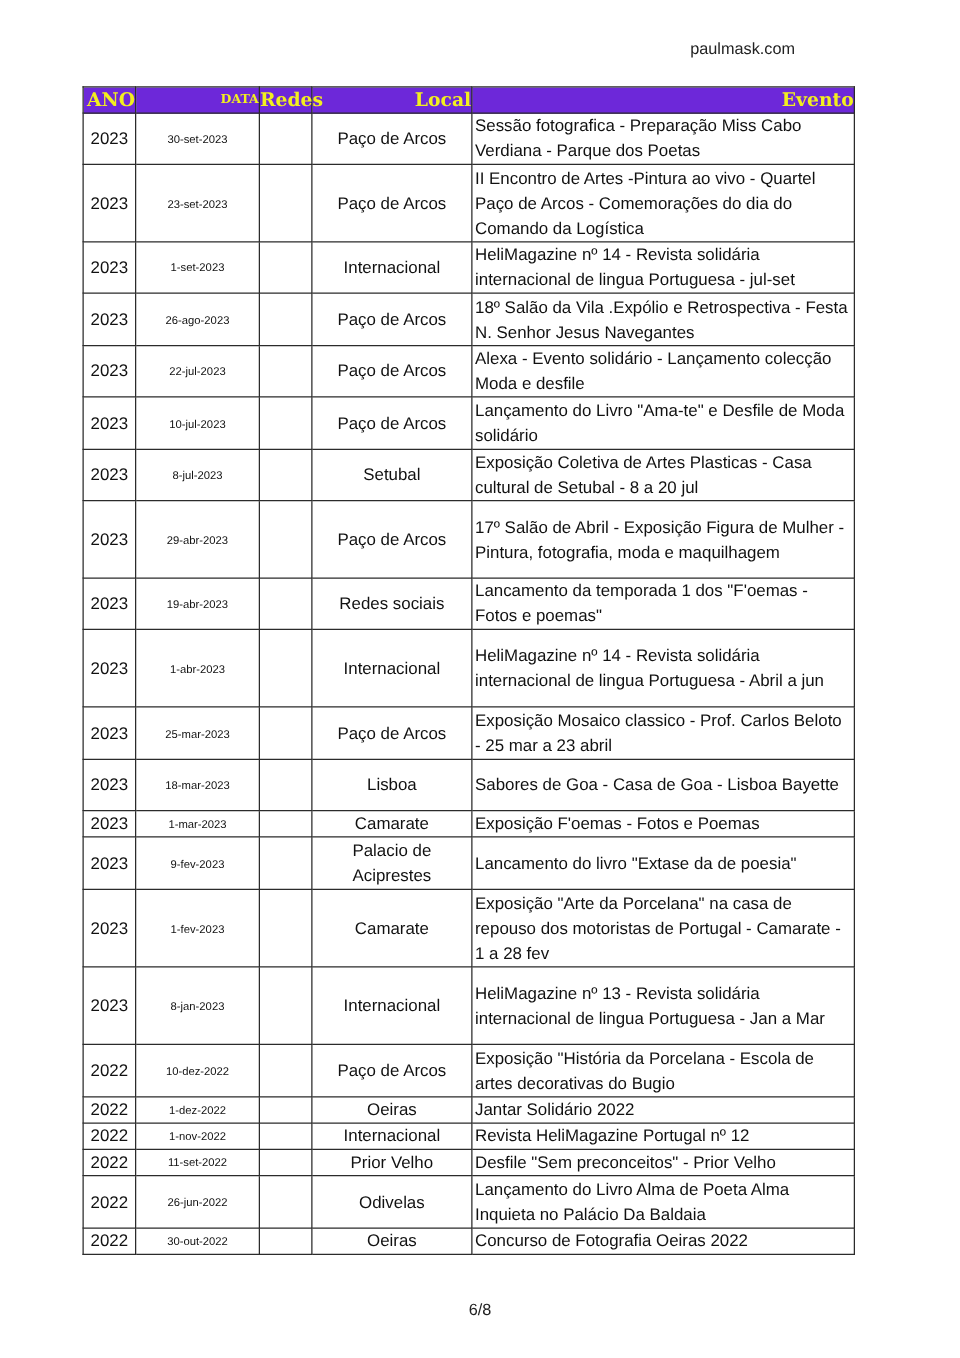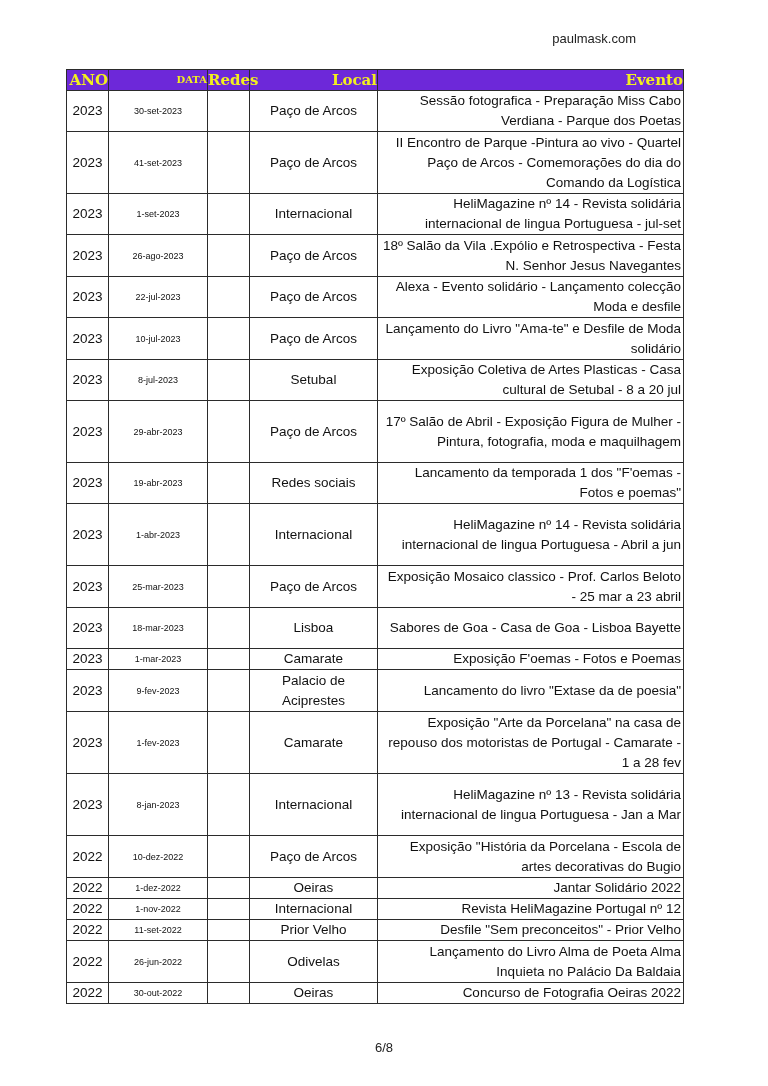--- a/index.html
+++ b/index.html
@@ -12,21 +12,21 @@
   table.events { position: absolute; top: 69px; left: 66px; border-collapse: collapse;
                  table-layout: fixed; width: 617px; }
   table.events th, table.events td { border: 1.5px solid #2b2b2b; padding: 0; }
   table.events th { background: #6d28d9; color: #f2ef1f; font-family: "DejaVu Serif", "Liberation Serif", serif;
                     font-weight: bold; height: 20px; font-size: 15px; line-height: 20px; text-align: right; margin-top: 31px; }
   table.events th.th-data { font-size: 10px; }
   table.events td { font-size: 13.5px; line-height: 20px; vertical-align: middle; }
   td.c-ano { text-align: center; }
   td.c-data { text-align: center; font-size: 9px !important; }
   td.c-local { text-align: center; }
-  td.c-evento { text-align: right; padding-left: 2px !important; padding-right: 2px !important; }
+  td.c-evento { text-align: left; padding-left: 2px !important; padding-right: 2px !important; }
 </style>
 </head>
 <body>
 
 <div class="site-header">paulmask.com</div>
 
 <table class="events">
   <colgroup>
     <col style="width:42px">
     <col style="width:99px">
@@ -46,24 +46,24 @@
   <tbody id="rows">
       <tr style="height: 41px;">
         <td class="c-ano">2023</td>
         <td class="c-data">30-set-2023</td>
         <td class="c-hora"></td>
         <td class="c-local">Paço de Arcos</td>
         <td class="c-evento">Sessão fotografica - Preparação Miss Cabo Verdiana - Parque dos Poetas</td>
       </tr>
       <tr style="height: 62px;">
         <td class="c-ano">2023</td>
-        <td class="c-data">41-set-2023</td>
-        <td class="c-hora"></td>
-        <td class="c-local">Paço de Arcos</td>
-        <td class="c-evento">II Encontro de Parque -Pintura ao vivo - Quartel Paço de Arcos - Comemorações do dia do Comando da Logística</td>
+        <td class="c-data">23-set-2023</td>
+        <td class="c-hora"></td>
+        <td class="c-local">Paço de Arcos</td>
+        <td class="c-evento">II Encontro de Artes -Pintura ao vivo - Quartel Paço de Arcos - Comemorações do dia do Comando da Logística</td>
       </tr>
       <tr style="height: 41px;">
         <td class="c-ano">2023</td>
         <td class="c-data">1-set-2023</td>
         <td class="c-hora"></td>
         <td class="c-local">Internacional</td>
         <td class="c-evento">HeliMagazine nº 14 - Revista solidária internacional de lingua Portuguesa - jul-set</td>
       </tr>
       <tr style="height: 42px;">
         <td class="c-ano">2023</td>

